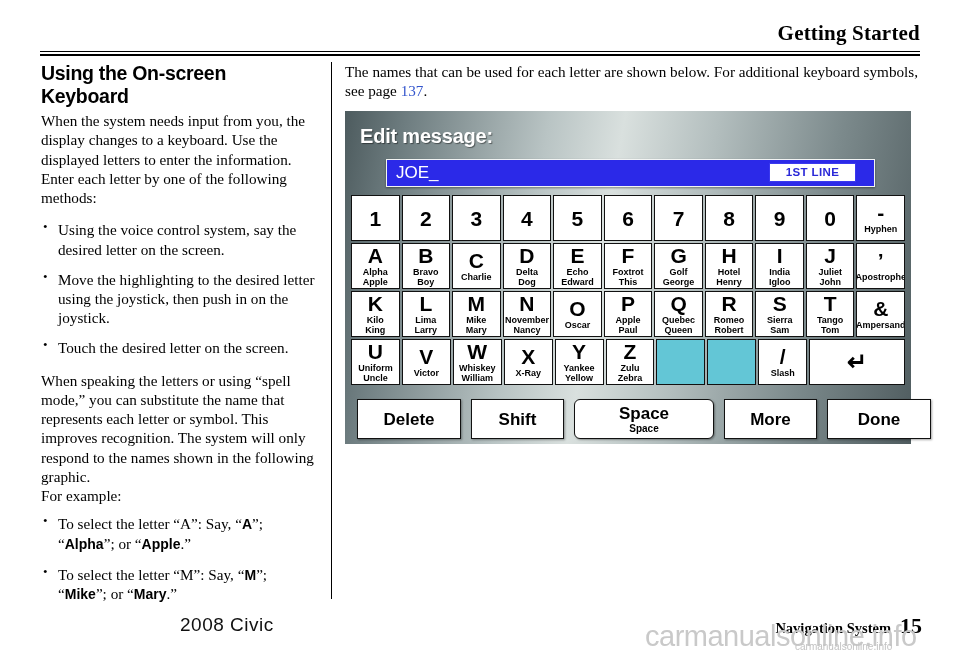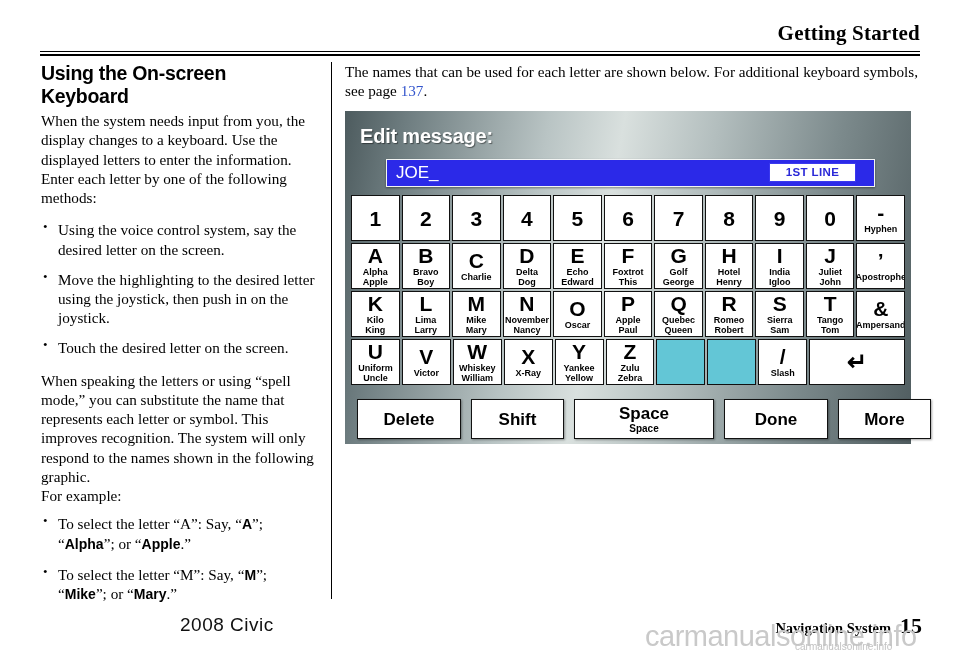--- a/index.html
+++ b/index.html
@@ -239,21 +239,21 @@
   }
   .cmd-key .cmd-sub {
     font-family: "Liberation Sans", sans-serif;
     font-weight: bold;
     font-size: 10px;
     line-height: 1;
     margin-top: 2px;
   }
   #cmd-delete { flex: 0 0 104px; }
   #cmd-shift  { flex: 0 0 93px; }
-  #cmd-space  { flex: 0 0 140px; }
+  #cmd-space  { flex: 0 0 140px; border-radius: 6px; }
   #cmd-more   { flex: 0 0 93px; }
   #cmd-done   { flex: 0 0 104px; }
 
   
   #footer-model {
     position: absolute;
     left: 180px; top: 614px;
     font-family: "Liberation Sans", sans-serif;
     font-size: 19px;
     font-weight: normal;
@@ -586,25 +586,25 @@
       <div class="cmd-key" id="cmd-delete">
         <div class="cmd-label">Delete</div>
       </div>
       <div class="cmd-key" id="cmd-shift">
         <div class="cmd-label">Shift</div>
       </div>
       <div class="cmd-key" id="cmd-space">
         <div class="cmd-label">Space</div>
         <div class="cmd-sub">Space</div>
       </div>
+      <div class="cmd-key" id="cmd-more">
+        <div class="cmd-label">More</div>
+      </div>
       <div class="cmd-key" id="cmd-done">
         <div class="cmd-label">Done</div>
-      </div>
-      <div class="cmd-key" id="cmd-more">
-        <div class="cmd-label">More</div>
       </div>
     </div>
 </div>
 
 <div id="footer-model">2008  Civic</div>
 <div id="footer-nav"><span>Navigation System</span><span id="footer-page">15</span></div>
 <div id="watermark">carmanualsonline.info</div>
 <div id="watermark-small">carmanualsonline.info</div>
 
 </body></html>

